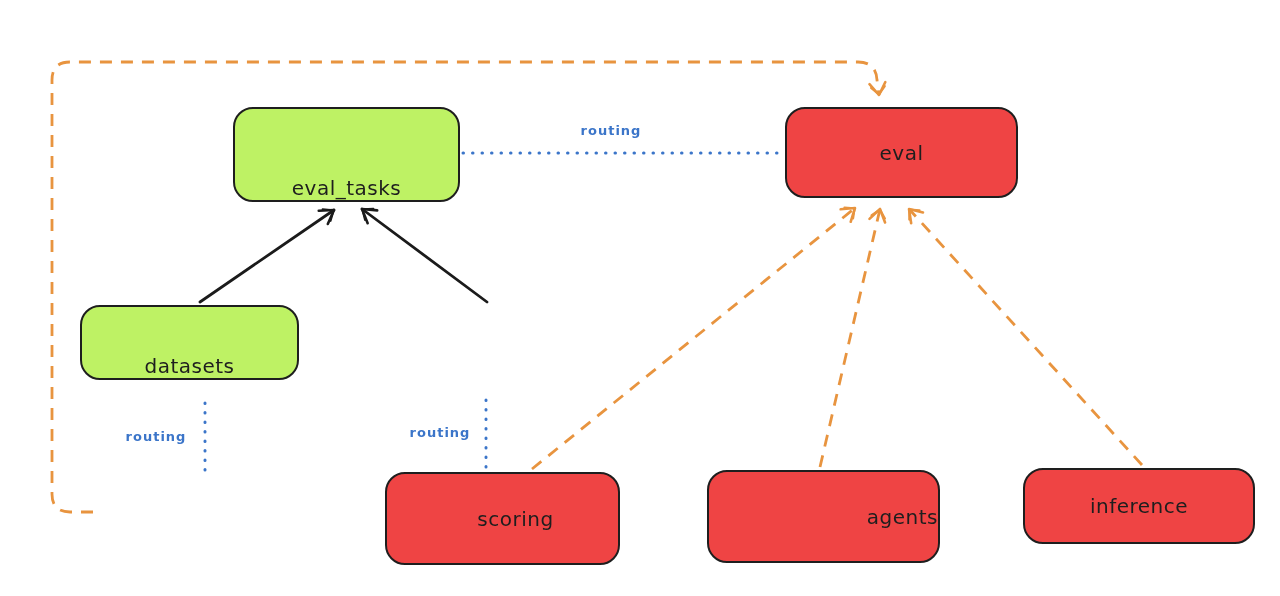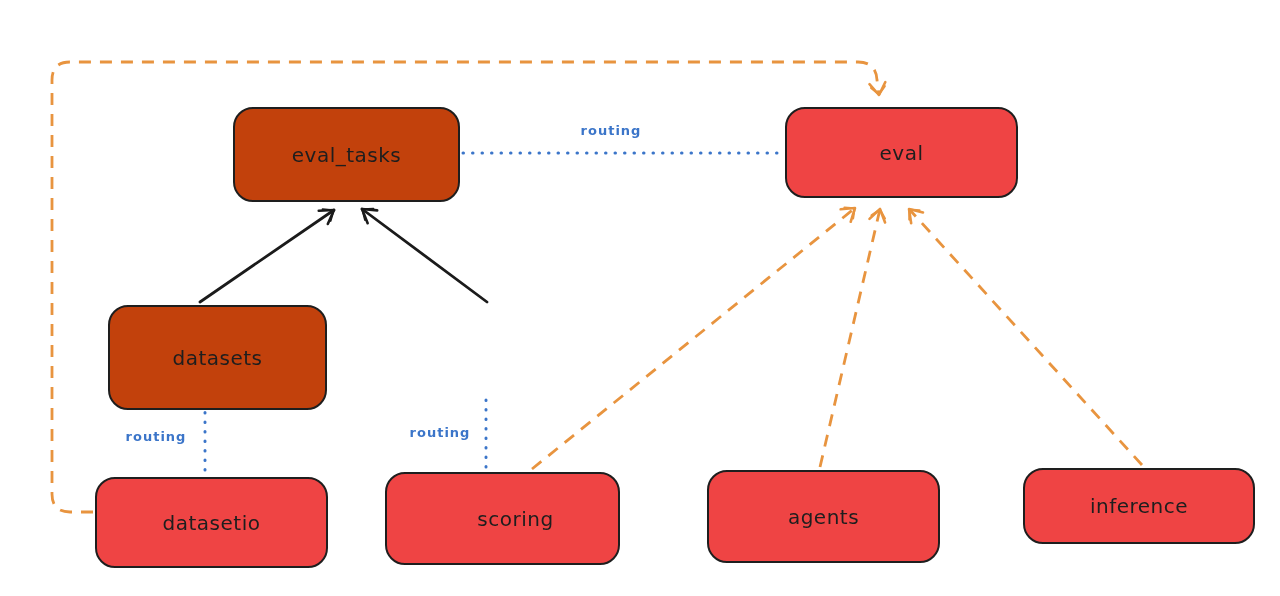--- a/index.html
+++ b/index.html
@@ -27,21 +27,21 @@
     border: 2.5px solid #1e1e1e;
     border-radius: 20px;
     display: flex;
     align-items: center;
     justify-content: center;
     font-size: 20px;
     letter-spacing: 0.5px;
     color: #1e1e1e;
     text-align: center;
   }
-  .node.blue  { background: #c2410c; }
+  .node.blue  { background: #bef264; align-items: flex-end; }
   .node.green { background: #ef4444; }
   .edge-label {
     position: absolute;
     transform: translate(-50%, -50%);
     color: #3b75c9;
     font-size: 13px;
     font-weight: bold;
     letter-spacing: 1px;
     white-space: nowrap;
   }
@@ -77,34 +77,31 @@
   </svg>
 
   <div class="node blue" style="left:233px; top:107px; width:227px; height:95px;">
     <span>eval_tasks</span>
   </div>
 
   <div class="node green" style="left:785px; top:107px; width:233px; height:91px;">
     <span>eval</span>
   </div>
 
-  <div class="node blue" style="left:108px; top:305px; width:219px; height:105px;">
+  <div class="node blue" style="left:80px; top:305px; width:219px; height:75px;">
     <span>datasets</span>
   </div>
 
 
-  <div class="node green" style="left:95px; top:477px; width:233px; height:91px;">
-    <span>datasetio</span>
-  </div>
 
   <div class="node green" style="left:385px; top:472px; width:235px; height:93px;padding-left:26px;">
     <span>scoring</span>
   </div>
 
-  <div class="node green" style="left:707px; top:470px; width:233px; height:93px;">
+  <div class="node green" style="left:707px; top:470px; width:233px; height:93px;justify-content:flex-end;">
     <span>agents</span>
   </div>
 
   <div class="node green" style="left:1023px; top:468px; width:232px; height:76px;">
     <span>inference</span>
   </div>
 
   <div class="edge-label" style="left:611px; top:130px;">routing</div>
 
   <div class="edge-label" style="left:156px; top:436px;">routing</div>

